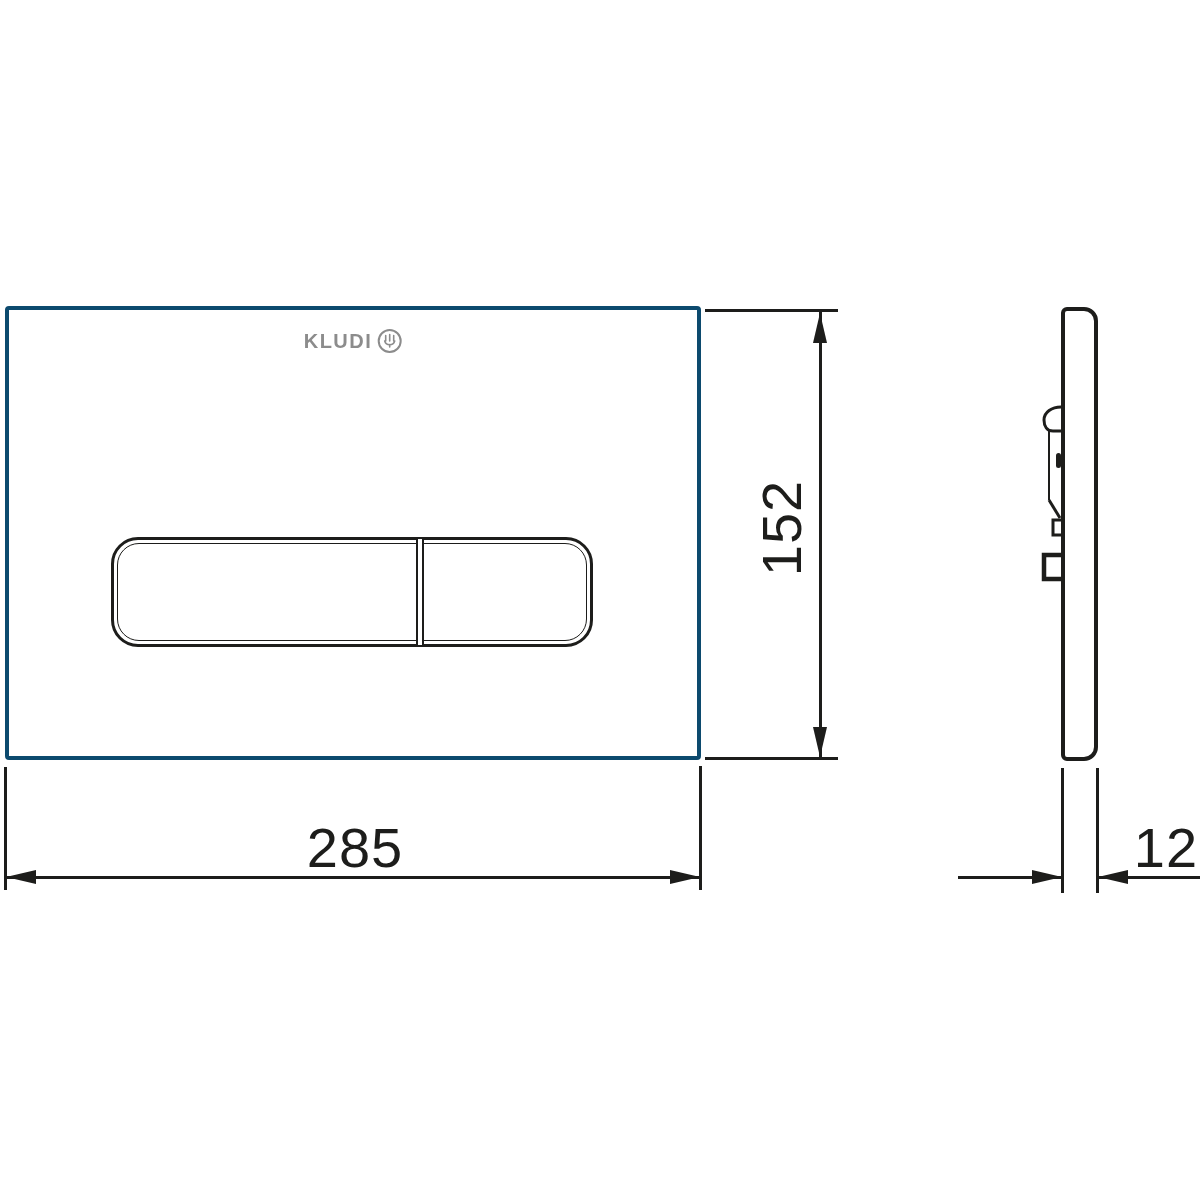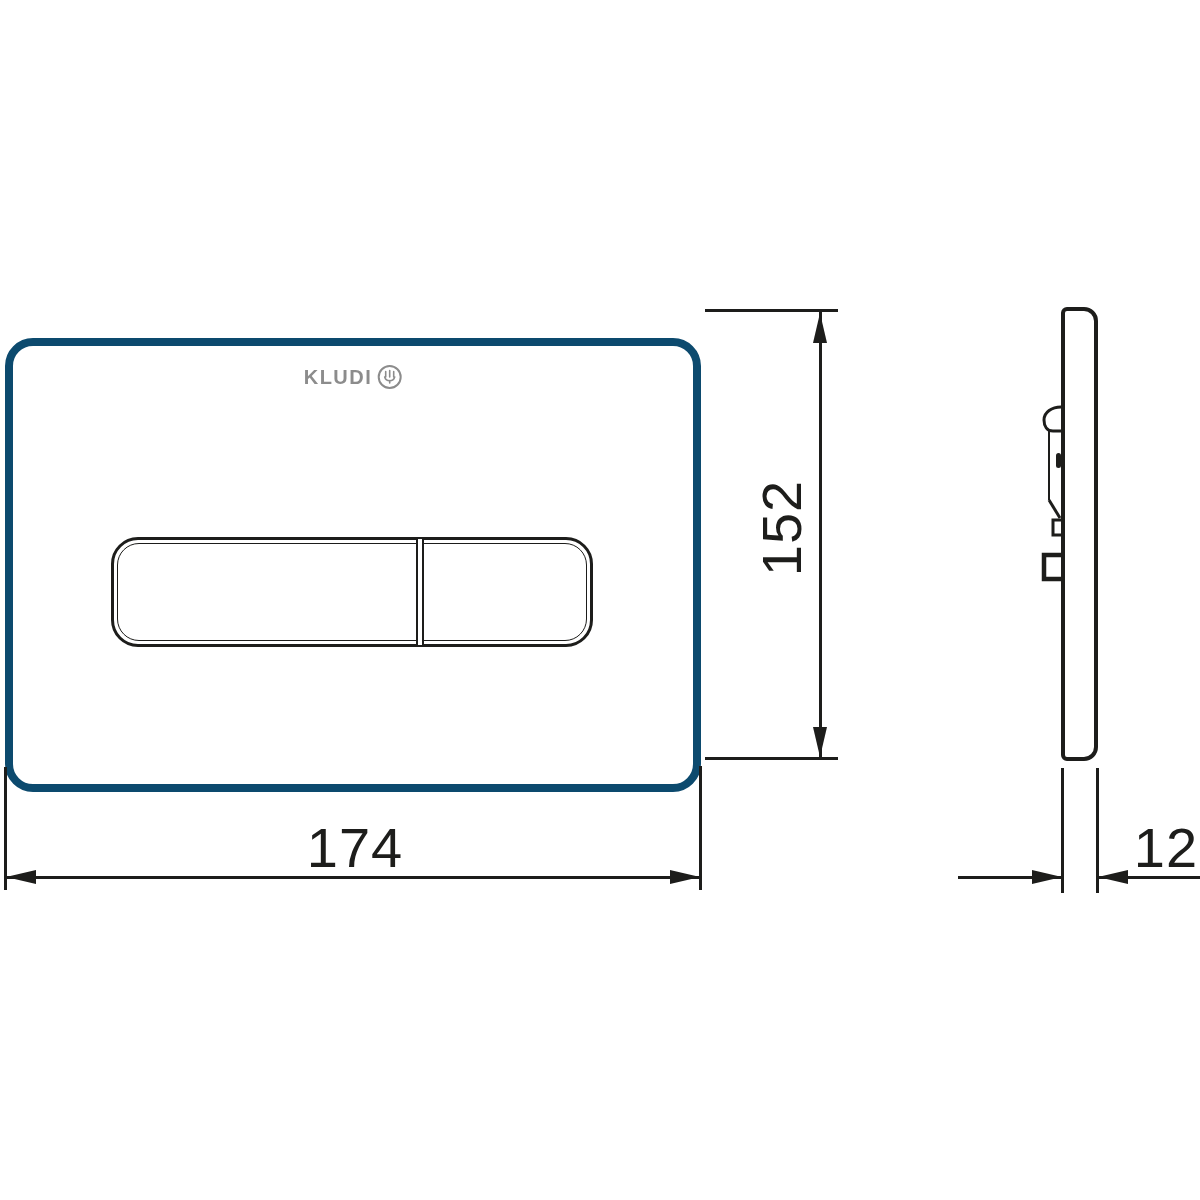--- a/index.html
+++ b/index.html
@@ -27,24 +27,23 @@
     color:#1d1d1b;
     text-align:center;
     letter-spacing:1px;
     white-space:nowrap;
   }
   
   .plate-front{
     position:absolute;
     left:5px;top:306px;width:696px;height:454px;
     box-sizing:border-box;
-    border:8px solid #0c4a6e;
-    border-radius:28px;
+    border:4px solid #0c4a6e;
+    border-radius:4px;
     background:#fff;
-    margin-top:32px;
   }
   .logo{
     position:absolute;
     left:50%;top:18px;
     transform:translateX(-50%);
     display:flex;align-items:center;gap:4px;
   }
   .logo-text{
     font-size:20px;
     font-weight:700;
@@ -131,21 +130,21 @@
   <div class="arr arr-down" style="left:813px;top:727px;"></div>
   <div class="rot-label">
     <span class="dim-text" style="position:static;">152</span>
   </div>
 
   <div class="vline" style="left:4px;top:767px;height:123px;width:2.5px;"></div>
   <div class="vline" style="left:699px;top:766px;height:124px;width:2.5px;"></div>
   <div class="hline" style="left:6px;top:876px;width:694px;height:2.5px;"></div>
   <div class="arr arr-left" style="left:6px;top:870px;"></div>
   <div class="arr arr-right" style="left:670px;top:870px;"></div>
-  <div class="dim-text" style="left:255px;top:820px;width:200px;">174</div>
+  <div class="dim-text" style="left:255px;top:820px;width:200px;">285</div>
 
   <div class="vline" style="left:1061px;top:768px;height:125px;width:2.5px;"></div>
   <div class="vline" style="left:1096px;top:768px;height:125px;width:2.5px;"></div>
   <div class="hline" style="left:958px;top:876px;width:104px;height:2.5px;"></div>
   <div class="hline" style="left:1099px;top:876px;width:101px;height:2.5px;"></div>
   <div class="arr arr-right" style="left:1032px;top:870px;"></div>
   <div class="arr arr-left" style="left:1098px;top:870px;"></div>
   <div class="dim-text" style="left:1128px;top:820px;width:76px;">12</div>
 
 </div>

